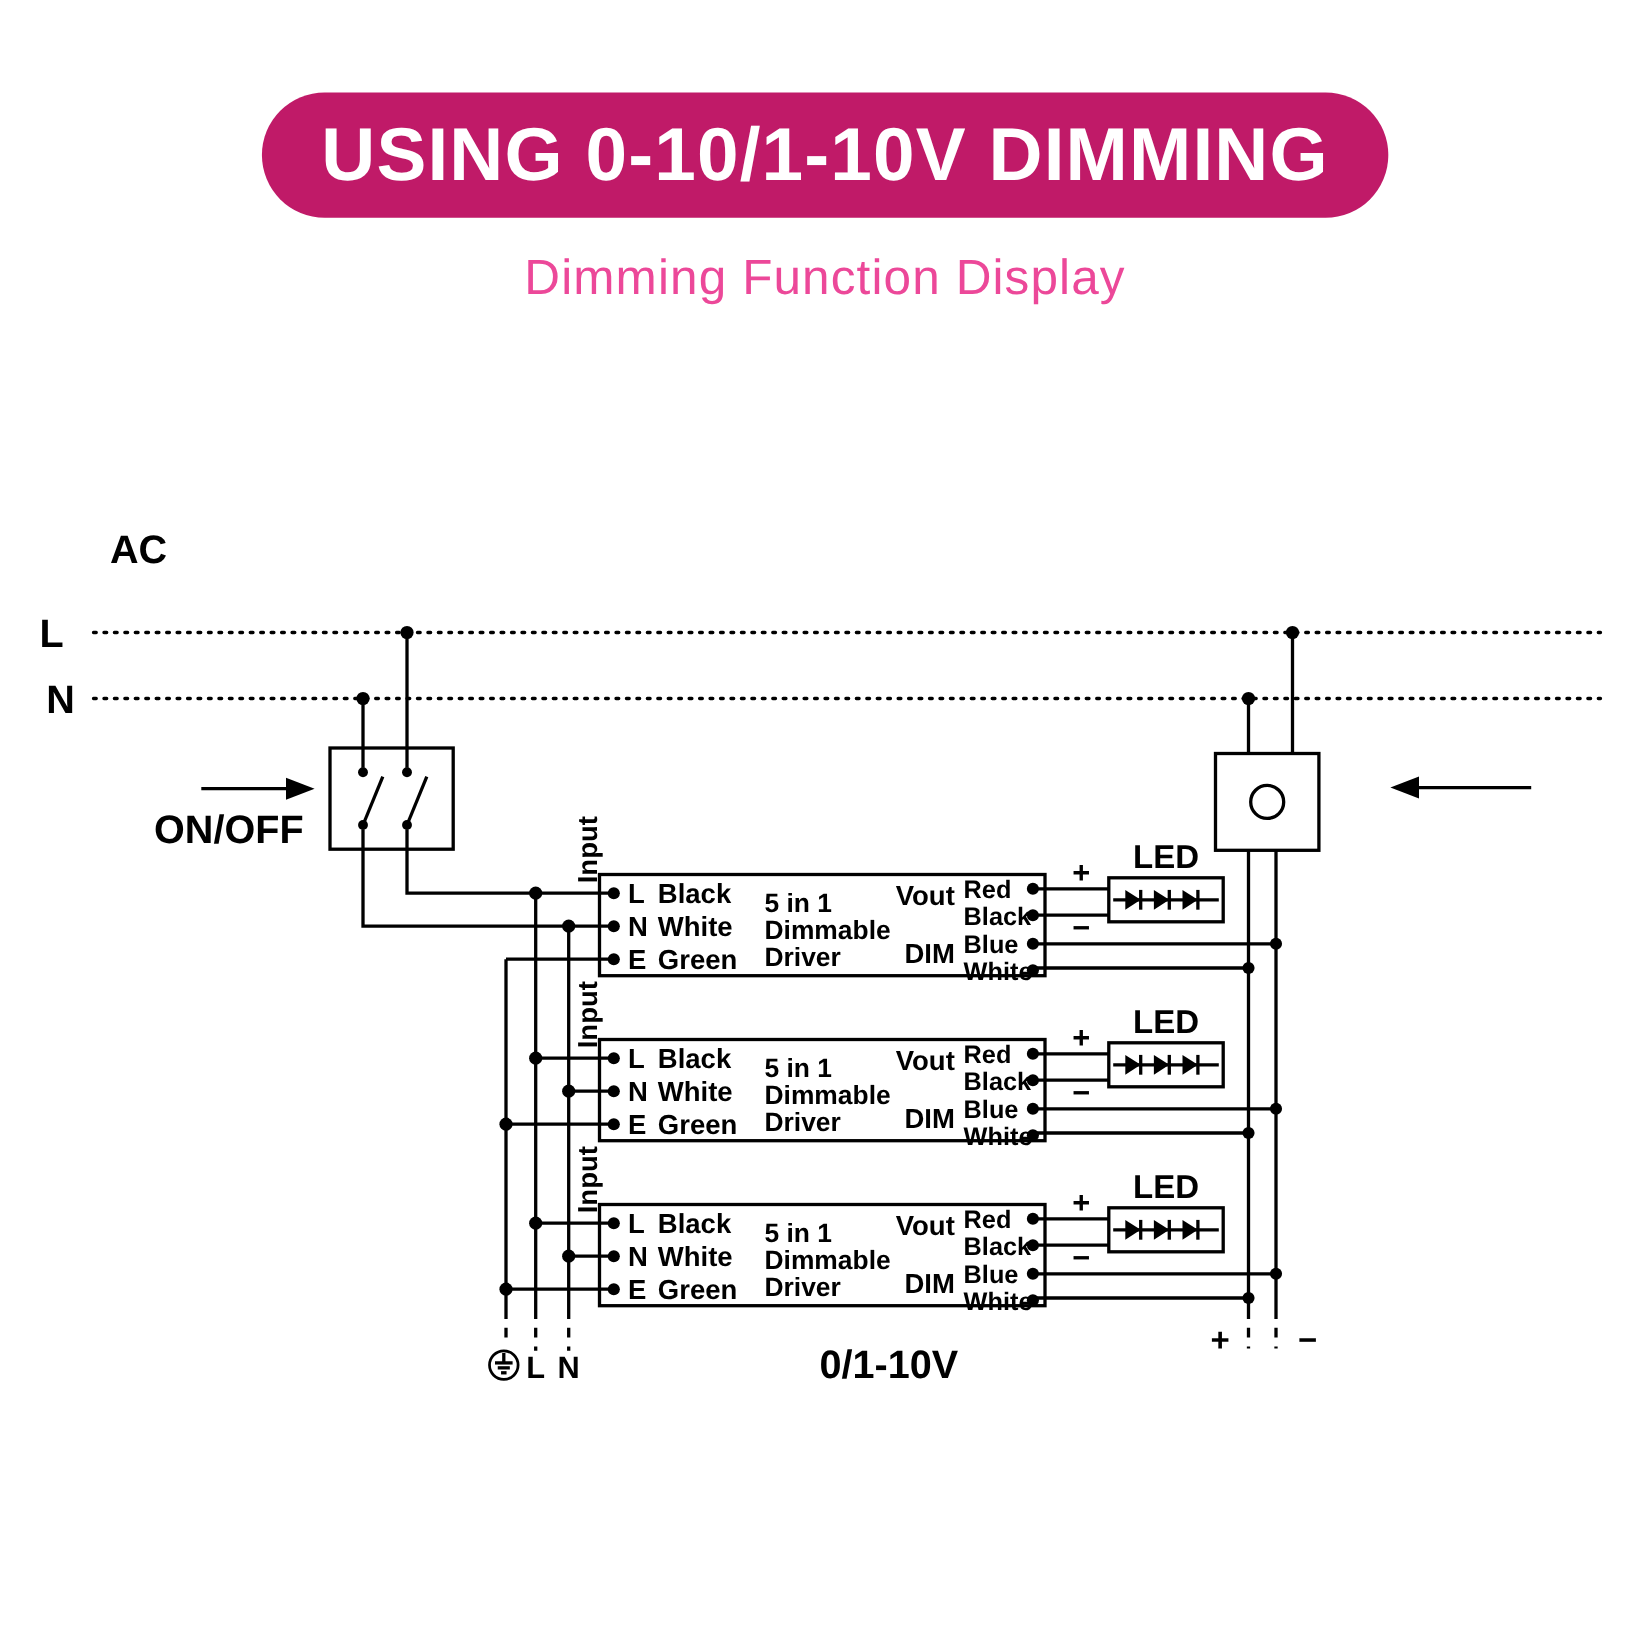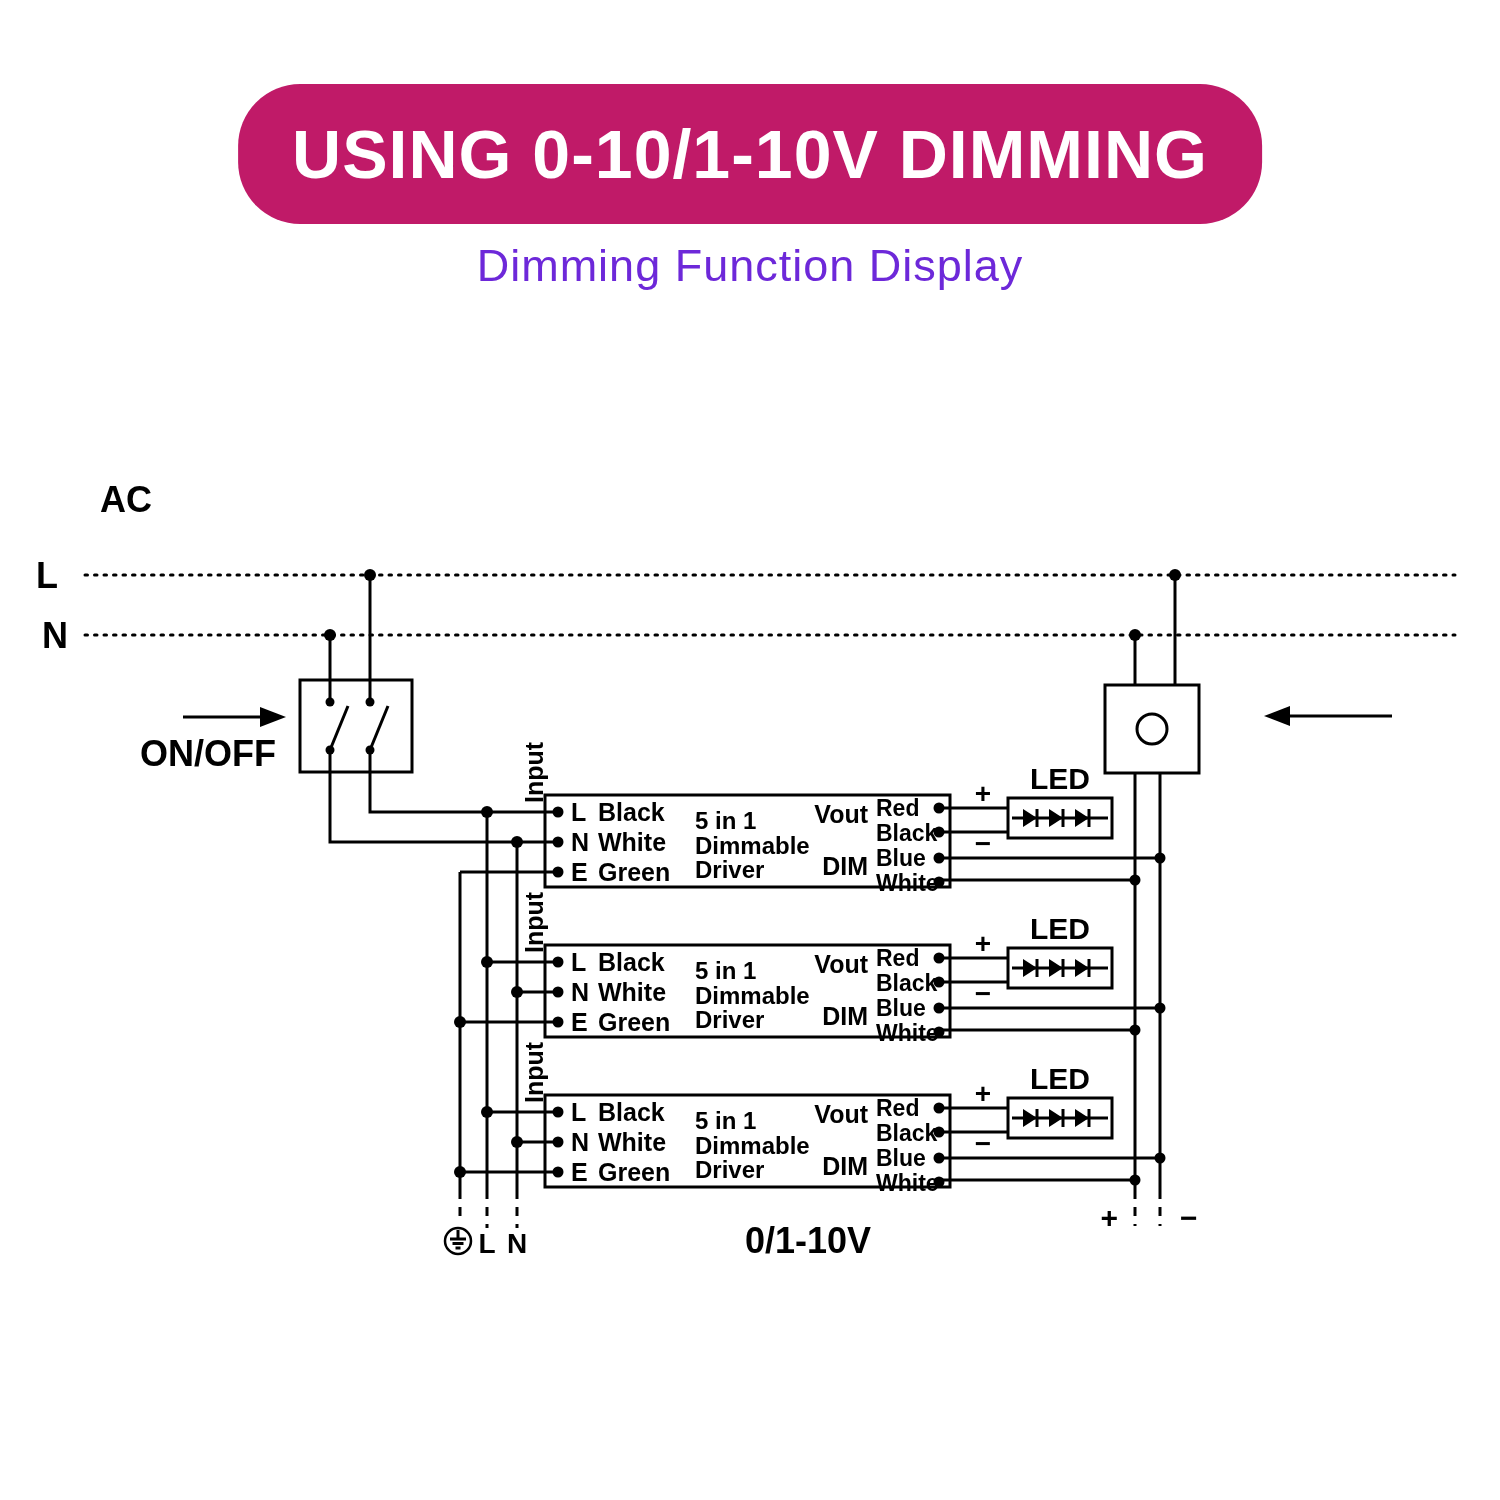--- a/index.html
+++ b/index.html
@@ -1,24 +1,24 @@
 <!DOCTYPE html>
 <html><head>
 <meta charset="utf-8">
 <style>
   html,body{margin:0;padding:0;background:#fff;}
   body{width:1500px;height:1500px;position:relative;font-family:"Liberation Sans",sans-serif;overflow:hidden;}
   .banner{
     position:absolute;top:84px;left:50%;transform:translateX(-50%);
     background:#C01A68;color:#fff;font-weight:700;font-size:68px;
-    padding:31px 54px;border-radius:62px;white-space:nowrap;letter-spacing:1px;
+    padding:18px 54px;border-radius:62px;white-space:nowrap;letter-spacing:1px;
   }
   .subtitle{
-    position:absolute;top:240px;left:0;width:100%;text-align:center;
-    font-size:45px;font-weight:400;color:#6d28d9;letter-spacing:1px;
+    position:absolute;top:226px;left:0;width:100%;text-align:center;
+    font-size:45px;font-weight:400;color:#ec4899;letter-spacing:1px;
   }
   svg{position:absolute;left:0;top:0;font-family:"Liberation Sans",sans-serif;}
   svg text{fill:#000;}
   .bold{font-weight:700;}
   .t23{font-size:23px}.t24{font-size:24px}.t25{font-size:25px}
   .t28{font-size:28px}.t30{font-size:30px}.t36{font-size:36px}
   .wire{stroke:#000;stroke-width:3;fill:none;}
   .wire-dotted{stroke-dasharray:2.5 7;stroke-linecap:round;}
   .wire-dashed{stroke-dasharray:9 8;}
   .boxline{fill:#fff;stroke:#000;stroke-width:3;}

